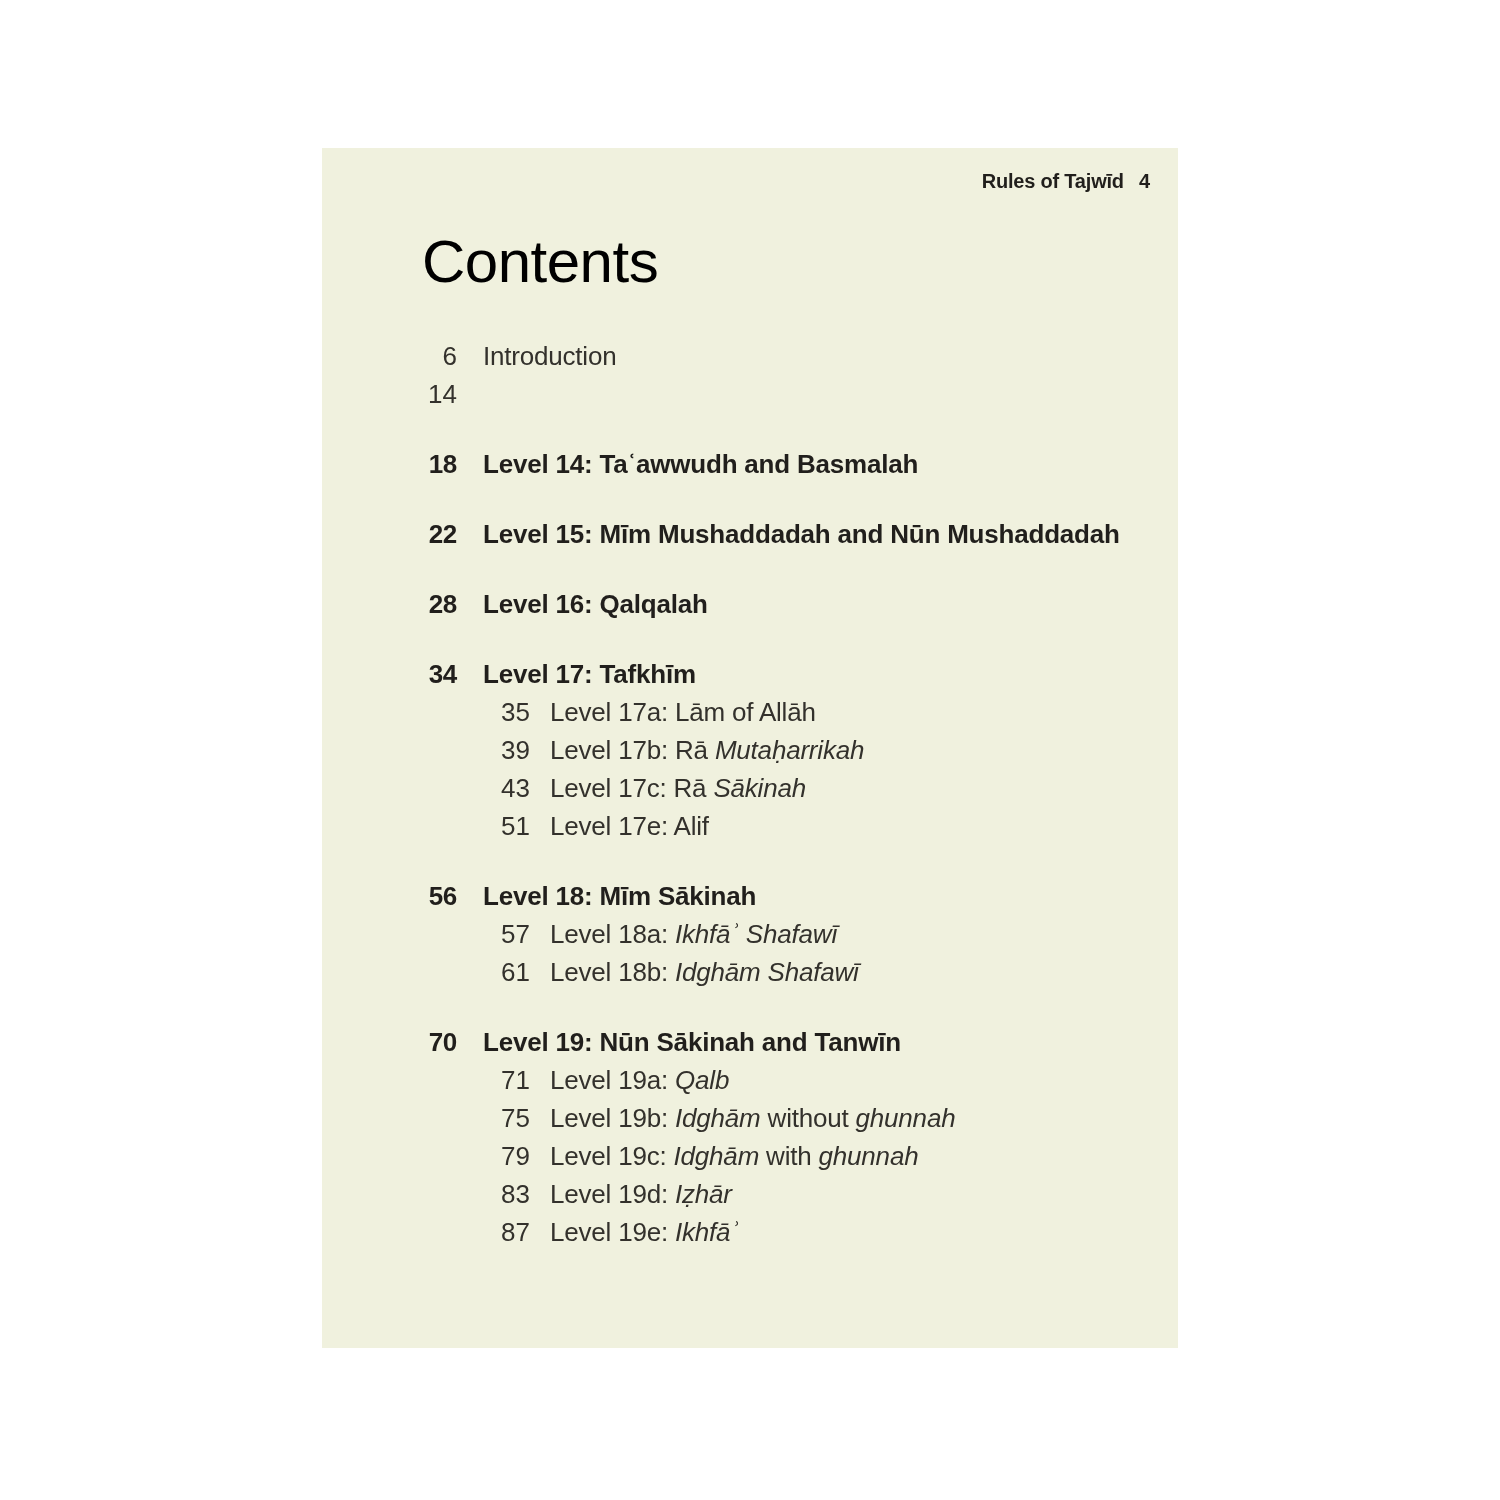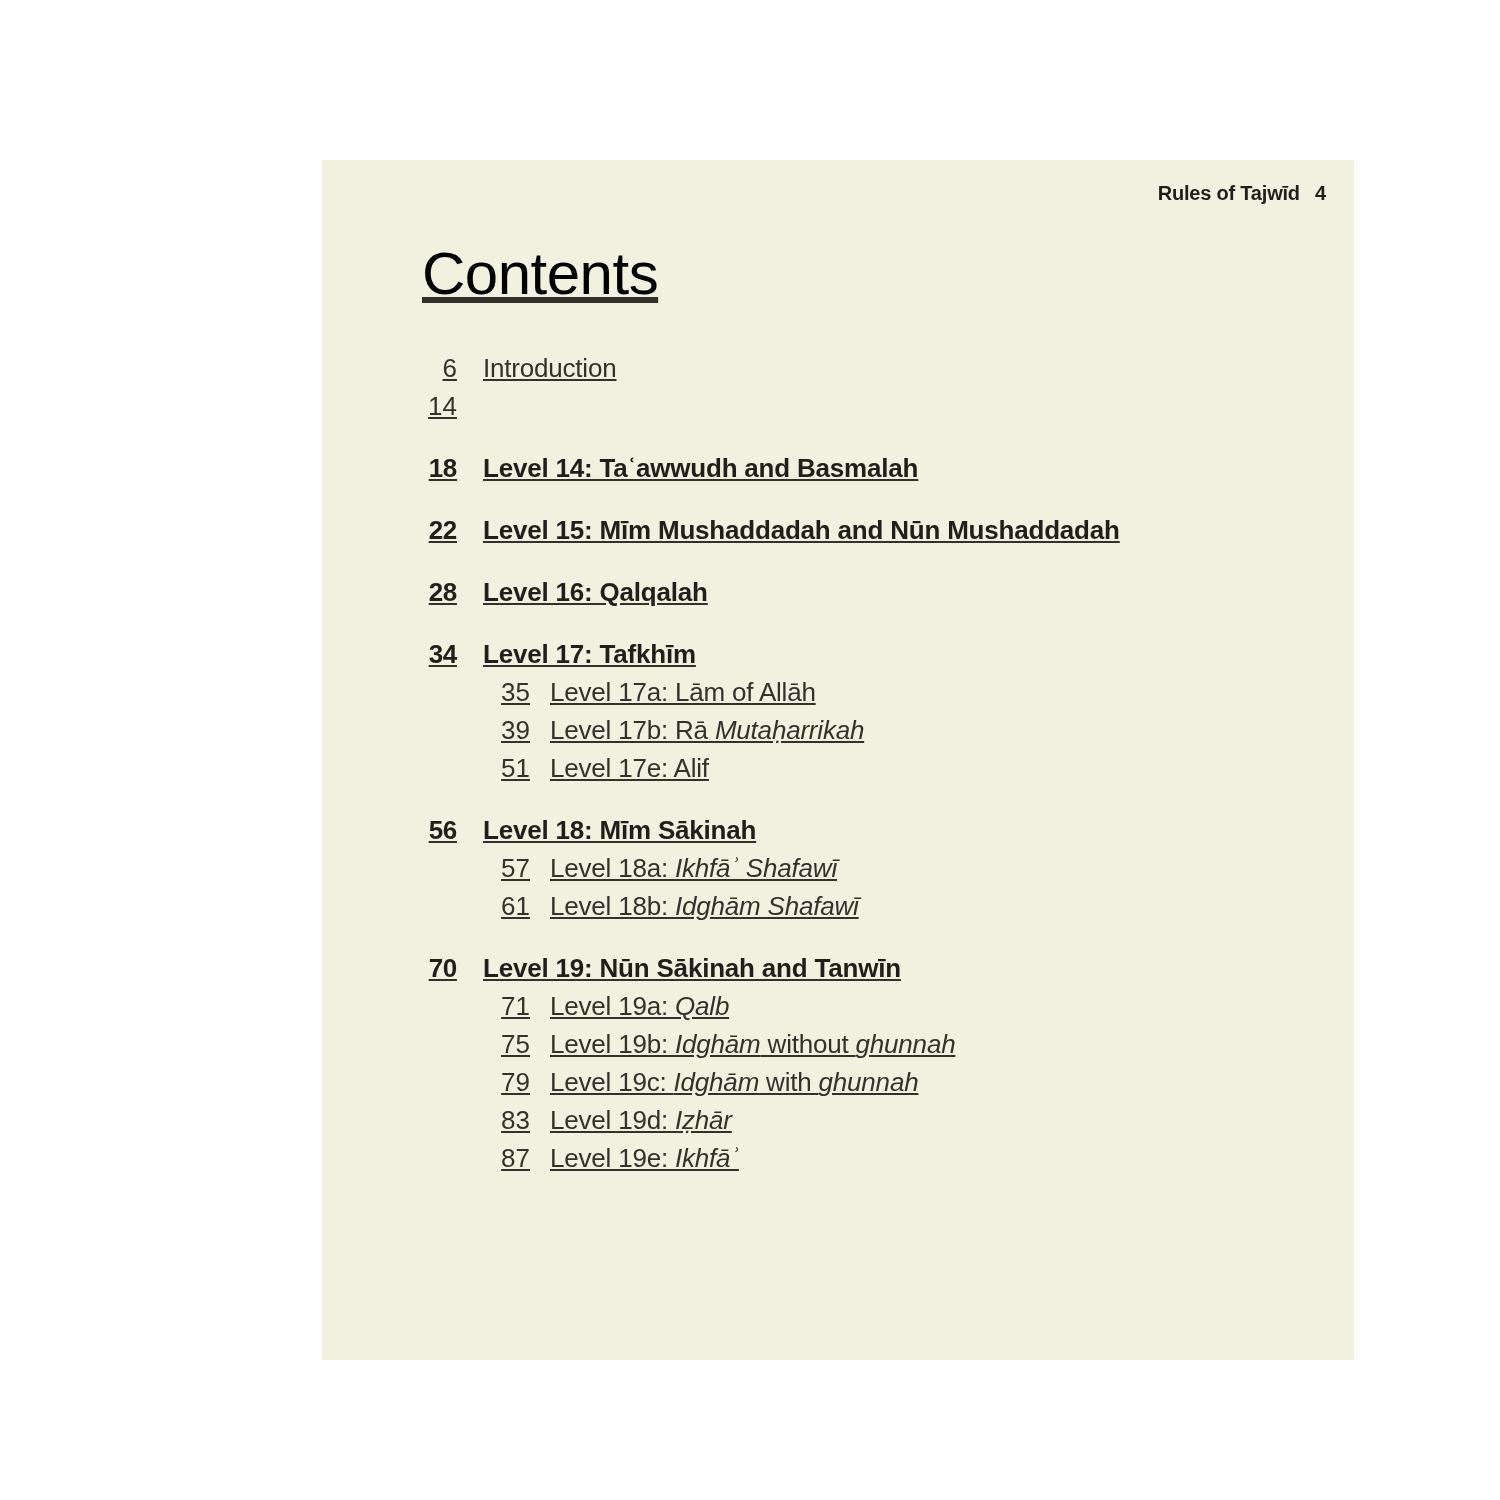--- a/index.html
+++ b/index.html
@@ -10,24 +10,23 @@
   * { margin: 0; padding: 0; box-sizing: border-box; }
   html, body {
     width: 1500px; height: 1500px;
     background: #ffffff;
     font-family: "Liberation Sans", "DejaVu Sans", sans-serif;
     color: var(--text);
     overflow: hidden;
   }
   .book-page {
     position: absolute;
-    left: 322px; top: 160px;
-    width: 1032px; height: 1200px;
+    left: 322px; top: 148px;
+    width: 856px; height: 1200px;
     background: var(--page-bg);
-    text-decoration: underline;
   }
   .page-header {
     position: absolute;
     top: 22px; right: 28px;
     font-size: 20px;
     font-weight: bold;
     color: var(--bold-text);
     display: flex;
     align-items: baseline;
   }
@@ -52,21 +51,21 @@
     align-items: baseline;
   }
   .toc-row .num {
     flex: 0 0 135px;
     text-align: right;
     padding-right: 26px;
     box-sizing: content-box;
   }
   .toc-row .label { letter-spacing: -0.2px; text-align: center; }
   .toc-row.bold {
-    margin-top: 24px;
+    margin-top: 32px;
     font-weight: bold;
     color: var(--bold-text);
     letter-spacing: -0.3px;
   }
   .toc-row.sub .num {
     flex-basis: 208px;
     padding-right: 20px;
   }
   .it { font-style: italic; }
 </style>
@@ -105,20 +104,24 @@
       </div>
       <div class="toc-row sub">
         <span class="num">35</span>
         <span class="label"><span>Level 17a: Lām of Allāh</span></span>
       </div>
       <div class="toc-row sub">
         <span class="num">39</span>
         <span class="label"><span>Level 17b: Rā </span><span class="it">Mutaḥarrikah</span></span>
       </div>
       <div class="toc-row sub">
+        <span class="num">43</span>
+        <span class="label"><span>Level 17c: Rā </span><span class="it">Sākinah</span></span>
+      </div>
+      <div class="toc-row sub">
         <span class="num">51</span>
         <span class="label"><span>Level 17e: Alif</span></span>
       </div>
       <div class="toc-row bold">
         <span class="num">56</span>
         <span class="label"><span>Level 18: Mīm Sākinah</span></span>
       </div>
       <div class="toc-row sub">
         <span class="num">57</span>
         <span class="label"><span>Level 18a: </span><span class="it">Ikhfāʾ Shafawī</span></span>

